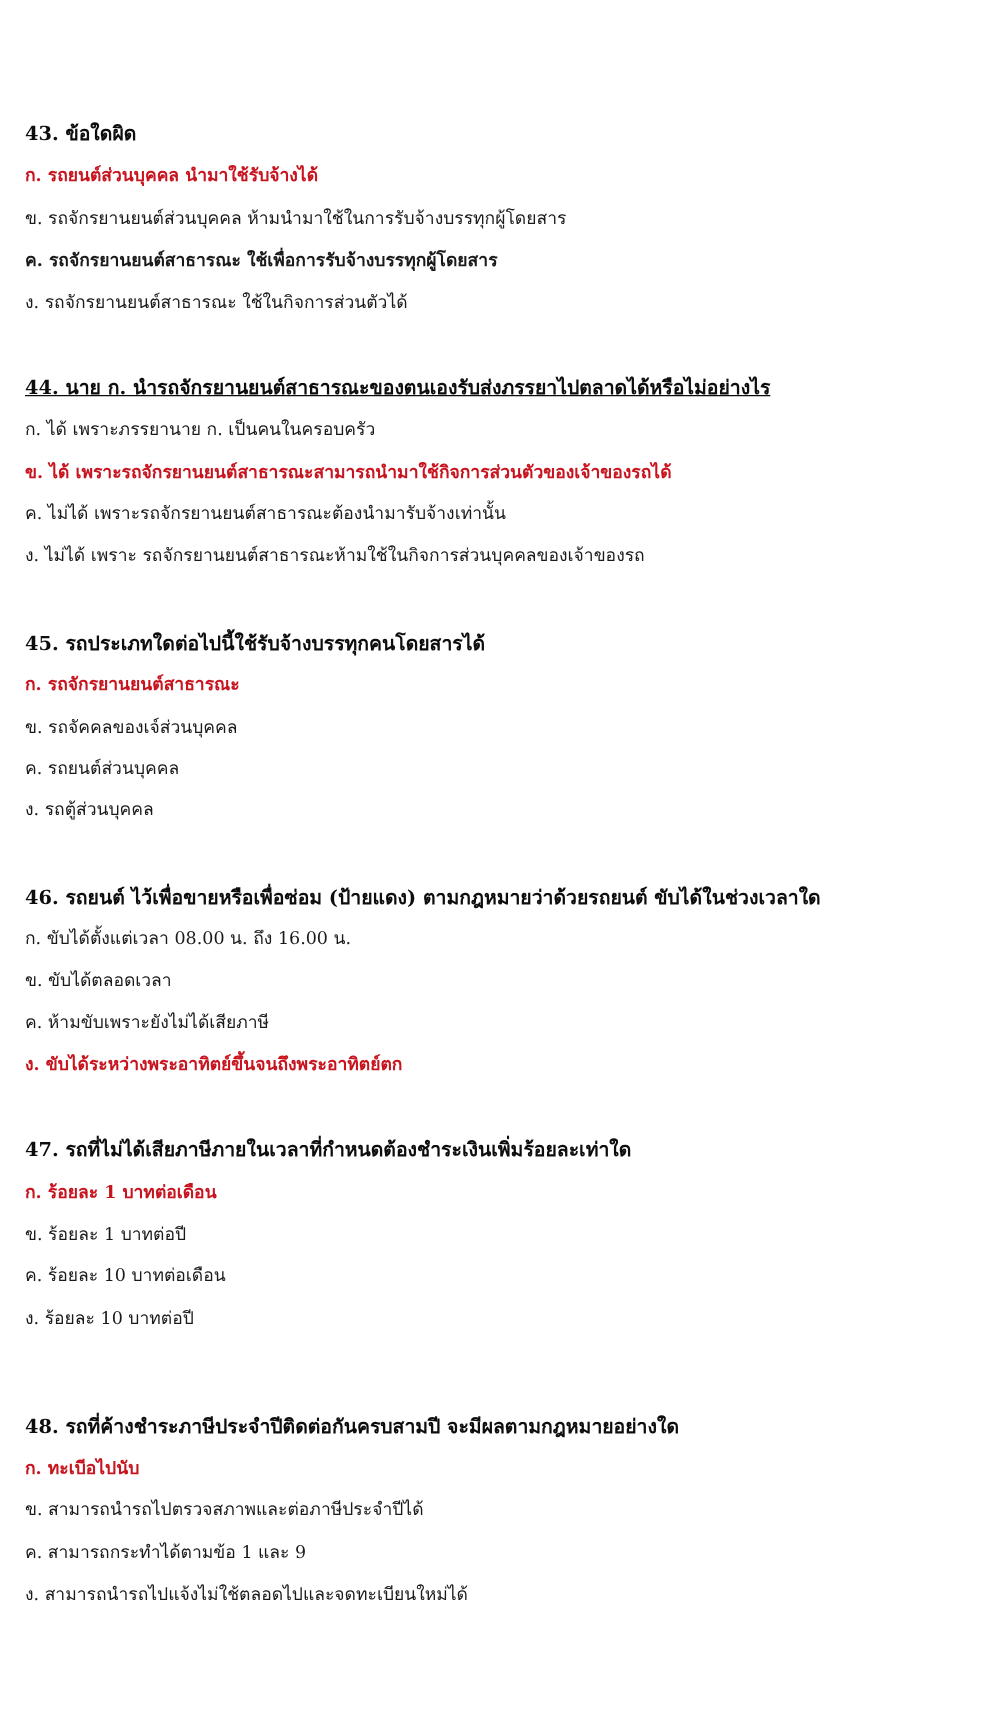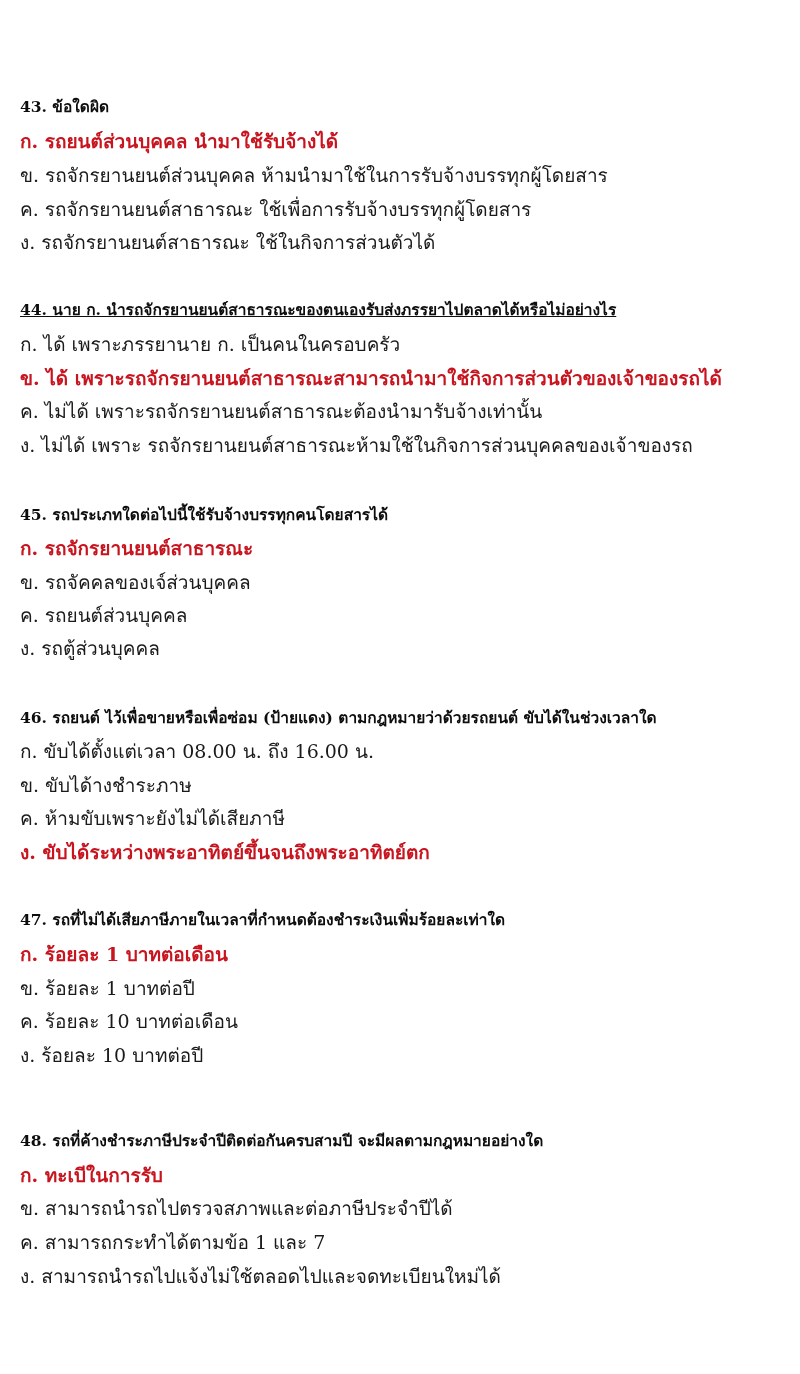--- a/index.html
+++ b/index.html
@@ -20,21 +20,21 @@
       left: 14px;
       top: 0;
       width: 800px;
       height: 1152px;
     }
     .line {
       position: absolute;
       left: 6px;
       height: 30px;
       line-height: 30px;
-      font-size: 19px;
+      font-size: 14px;
       white-space: nowrap;
       transform-origin: left center;
     }
     .q-heading {
       font-weight: bold;
       font-size: 15.5px;
       color: #0d0d0d;
     }
     .opt {
       font-weight: normal;
@@ -47,21 +47,21 @@
   </style>
 </head>
 <body>
 
 <div class="doc">
 
   <section>
     <div class="line q-heading" style="top:92px;">43. ข้อใดผิด</div>
     <div class="line opt correct" style="top:126px;">ก. รถยนต์ส่วนบุคคล นำมาใช้รับจ้างได้</div>
     <div class="line opt" style="top:160px;">ข. รถจักรยานยนต์ส่วนบุคคล ห้ามนำมาใช้ในการรับจ้างบรรทุกผู้โดยสาร</div>
-    <div class="line opt" style="top:194px;">ค. รถจักรยานยนต์สาธารณะ ใช้เพื่อการรับจ้างบรรทุกผู้โดยสาร</div>
+    <div class="line opt" style="top:194px;font-weight:bold;">ค. รถจักรยานยนต์สาธารณะ ใช้เพื่อการรับจ้างบรรทุกผู้โดยสาร</div>
     <div class="line opt" style="top:227px;">ง. รถจักรยานยนต์สาธารณะ ใช้ในกิจการส่วนตัวได้</div>
   </section>
 
   <section>
     <div class="line q-heading" style="top:295px;text-decoration:underline;">44. นาย ก. นำรถจักรยานยนต์สาธารณะของตนเองรับส่งภรรยาไปตลาดได้หรือไม่อย่างไร</div>
     <div class="line opt" style="top:329px;">ก. ได้ เพราะภรรยานาย ก. เป็นคนในครอบครัว</div>
     <div class="line opt correct" style="top:363px;">ข. ได้ เพราะรถจักรยานยนต์สาธารณะสามารถนำมาใช้กิจการส่วนตัวของเจ้าของรถได้</div>
     <div class="line opt" style="top:396px;">ค. ไม่ได้ เพราะรถจักรยานยนต์สาธารณะต้องนำมารับจ้างเท่านั้น</div>
     <div class="line opt" style="top:430px;">ง. ไม่ได้ เพราะ รถจักรยานยนต์สาธารณะห้ามใช้ในกิจการส่วนบุคคลของเจ้าของรถ</div>
   </section>
@@ -70,34 +70,34 @@
     <div class="line q-heading" style="top:500px;">45. รถประเภทใดต่อไปนี้ใช้รับจ้างบรรทุกคนโดยสารได้</div>
     <div class="line opt correct" style="top:533px;text-align:center;">ก. รถจักรยานยนต์สาธารณะ</div>
     <div class="line opt" style="top:567px;">ข. รถจัคคลของเจ์ส่วนบุคคล</div>
     <div class="line opt" style="top:600px;">ค. รถยนต์ส่วนบุคคล</div>
     <div class="line opt" style="top:633px;">ง. รถตู้ส่วนบุคคล</div>
   </section>
 
   <section>
     <div class="line q-heading" style="top:703px;">46. รถยนต์ ไว้เพื่อขายหรือเพื่อซ่อม (ป้ายแดง) ตามกฎหมายว่าด้วยรถยนต์ ขับได้ในช่วงเวลาใด</div>
     <div class="line opt" style="top:736px;">ก. ขับได้ตั้งแต่เวลา 08.00 น. ถึง 16.00 น.</div>
-    <div class="line opt" style="top:770px;">ข. ขับได้างชำระภาษ</div>
+    <div class="line opt" style="top:770px;">ข. ขับได้ตลอดเวลา</div>
     <div class="line opt" style="top:803px;">ค. ห้ามขับเพราะยังไม่ได้เสียภาษี</div>
     <div class="line opt correct" style="top:837px;">ง. ขับได้ระหว่างพระอาทิตย์ขึ้นจนถึงพระอาทิตย์ตก</div>
   </section>
 
   <section>
     <div class="line q-heading" style="top:905px;">47. รถที่ไม่ได้เสียภาษีภายในเวลาที่กำหนดต้องชำระเงินเพิ่มร้อยละเท่าใด</div>
     <div class="line opt correct" style="top:939px;text-align:right;">ก.  ร้อยละ 1 บาทต่อเดือน</div>
     <div class="line opt" style="top:973px;">ข.  ร้อยละ 1 บาทต่อปี</div>
     <div class="line opt" style="top:1006px;">ค.  ร้อยละ 10 บาทต่อเดือน</div>
     <div class="line opt" style="top:1040px;">ง.  ร้อยละ 10 บาทต่อปี</div>
   </section>
 
   <section>
     <div class="line q-heading" style="top:1126px;">48. รถที่ค้างชำระภาษีประจำปีติดต่อกันครบสามปี จะมีผลตามกฎหมายอย่างใด</div>
-    <div class="line opt correct" style="top:1160px;">ก. ทะเบีในการรับ</div>
+    <div class="line opt correct" style="top:1160px;">ก. ทะเบีอไปนับ</div>
     <div class="line opt" style="top:1193px;">ข. สามารถนำรถไปตรวจสภาพและต่อภาษีประจำปีได้</div>
-    <div class="line opt" style="top:1227px;">ค. สามารถกระทำได้ตามข้อ 1 และ 7</div>
+    <div class="line opt" style="top:1227px;">ค. สามารถกระทำได้ตามข้อ 1 และ 9</div>
     <div class="line opt" style="top:1261px;">ง. สามารถนำรถไปแจ้งไม่ใช้ตลอดไปและจดทะเบียนใหม่ได้</div>
   </section>
 
 </div>
 
 </body></html>

